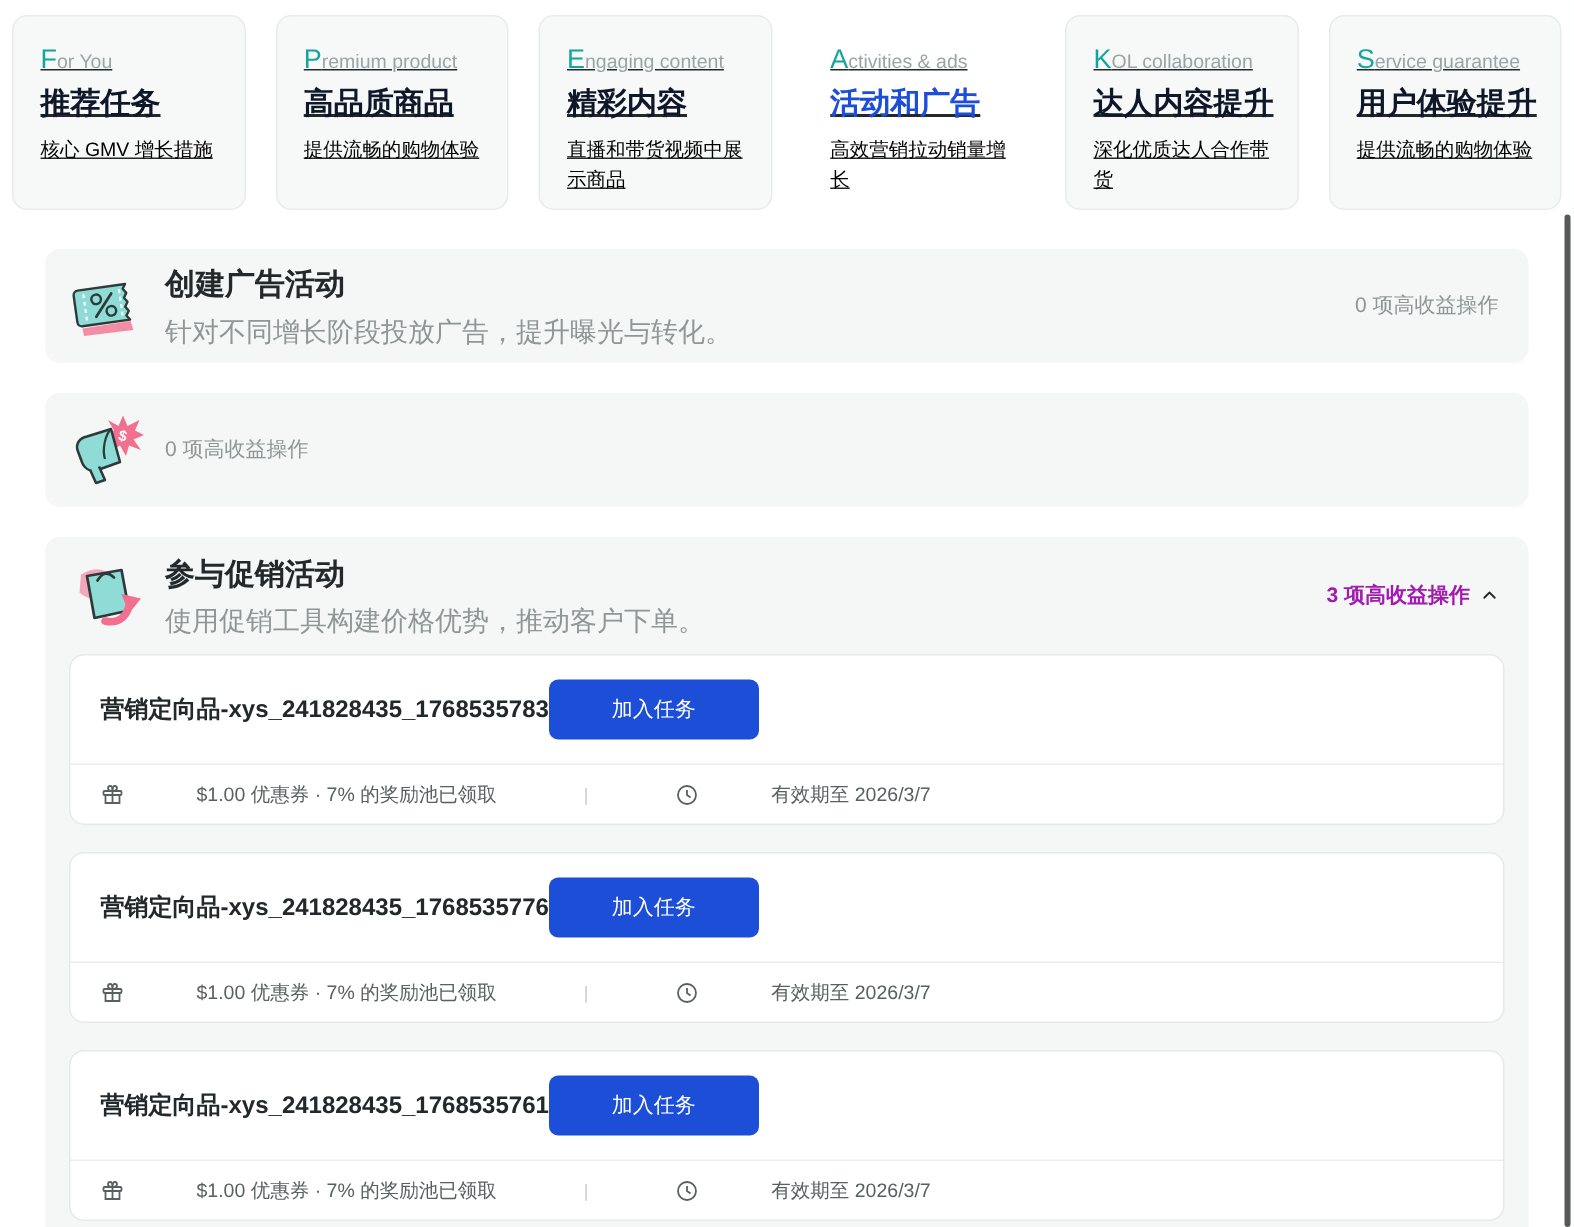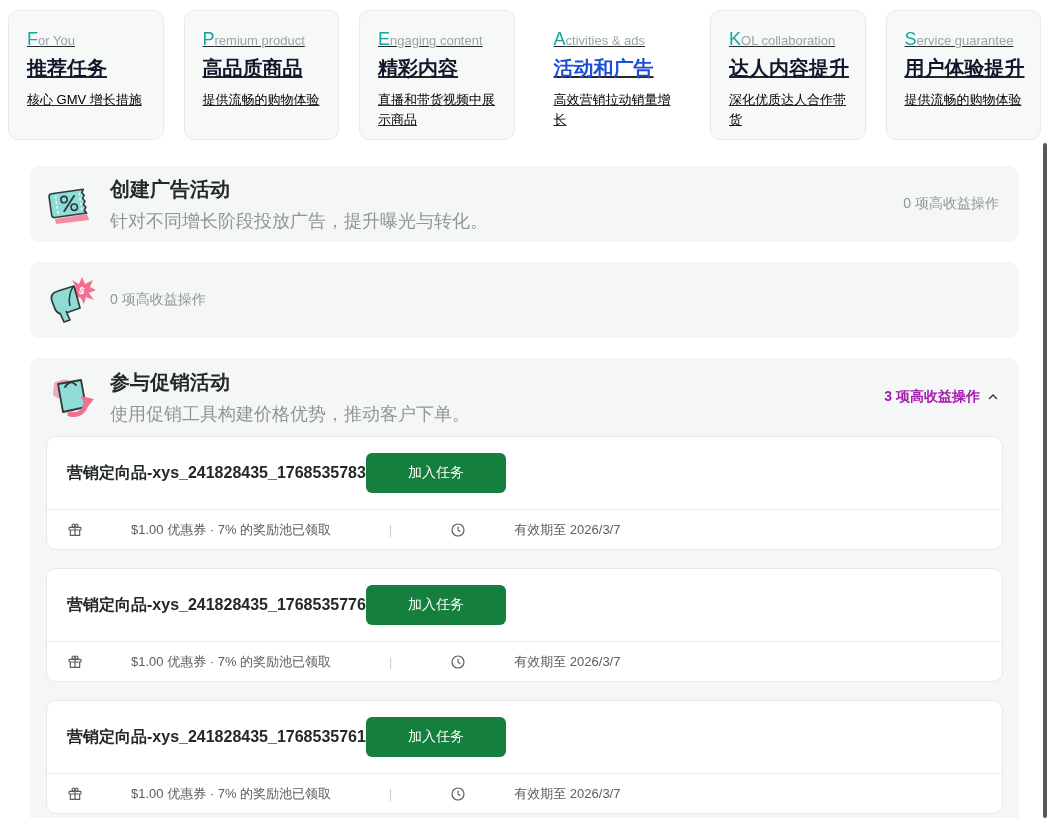--- a/index.html
+++ b/index.html
@@ -86,21 +86,21 @@
     display: flex;
     align-items: center;
     justify-content: flex-start;
     padding: 16px 15px 16px 20px;
     height: 72px;
   }
   .card-title { font-size: 16px; font-weight: 600; color: #23282a; }
   .join-btn {
     width: 140px;
     height: 40px;
-    background: #15803d;
+    background: #1d4ed8;
     color: #ffffff;
     font-size: 14px;
     font-family: inherit;
     border: none;
     border-radius: 6px;
     cursor: pointer;
   }
   .card-footer {
     border-top: 1px solid #ededed;
     display: flex;

